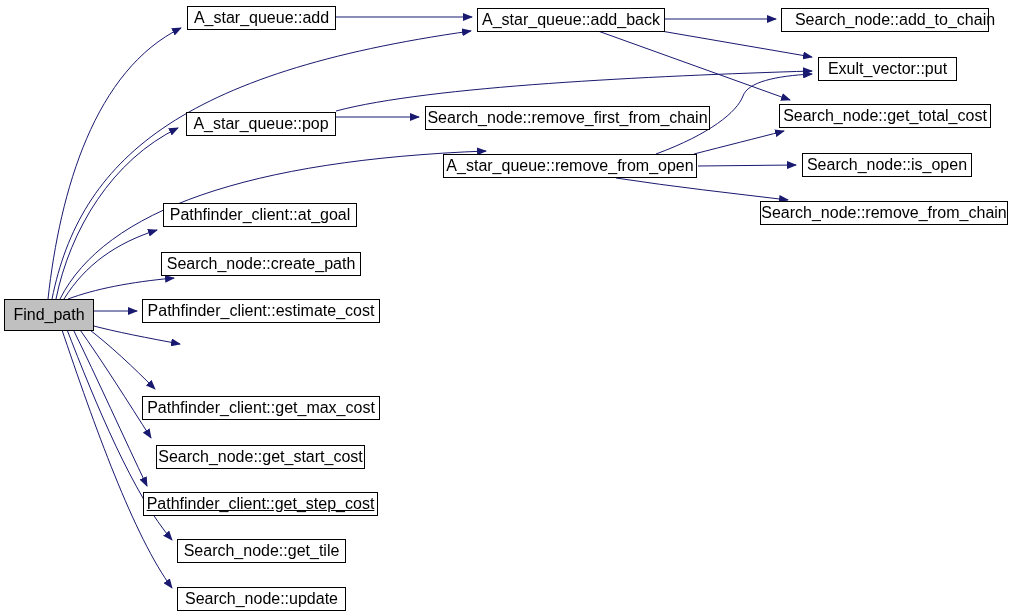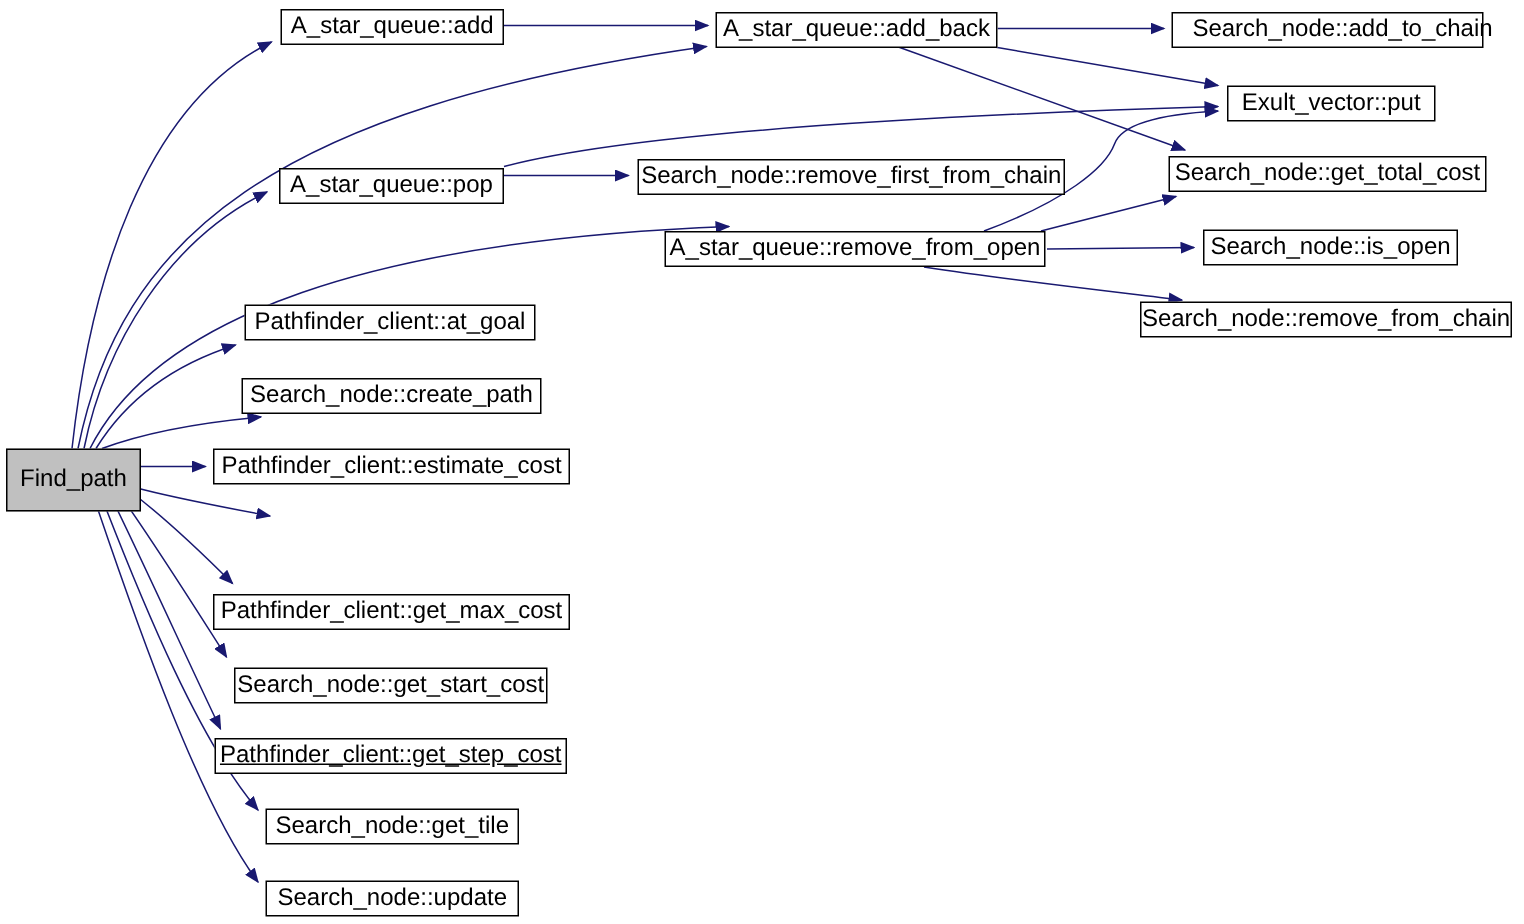--- a/index.html
+++ b/index.html
@@ -62,21 +62,21 @@
     <path class="edge" d="M661,31 L812,57" marker-end="url(#arrow)"></path>
     <path class="edge" d="M598,31 L790,100" marker-end="url(#arrow)"></path>
     <path class="edge" d="M336,117 L419,117" marker-end="url(#arrow)"></path>
     <path class="edge" d="M336,111 C430,86 650,76 812,71" marker-end="url(#arrow)"></path>
     <path class="edge" d="M656,154 C710,134 737,112 743,96 C748,82 775,76 812,74" marker-end="url(#arrow)"></path>
     <path class="edge" d="M694,154 C725,146 757,138 784,131" marker-end="url(#arrow)"></path>
     <path class="edge" d="M698,166 L796,165" marker-end="url(#arrow)"></path>
     <path class="edge" d="M616,178 C675,187 730,193 788,200" marker-end="url(#arrow)"></path>
   </svg>
 
-  <div class="node root" style="left:4px;top:299px;width:90px;height:42px;">Find_path</div>
+  <div class="node root" style="left:4px;top:299px;width:90px;height:32px;">Find_path</div>
 
   <div class="node" style="left:187px;top:6px;width:149px;height:24px;">A_star_queue::add</div>
 
   <div class="node" style="left:477px;top:8px;width:188px;height:24px;">A_star_queue::add_back</div>
 
   <div class="node" style="left:781px;top:8px;width:208px;height:24px;padding-left:20px;">Search_node::add_to_chain</div>
 
   <div class="node" style="left:818px;top:57px;width:139px;height:24px;">Exult_vector::put</div>
 
   <div class="node" style="left:186px;top:95px;width:150px;height:24px;margin-top:17px;">A_star_queue::pop</div>

